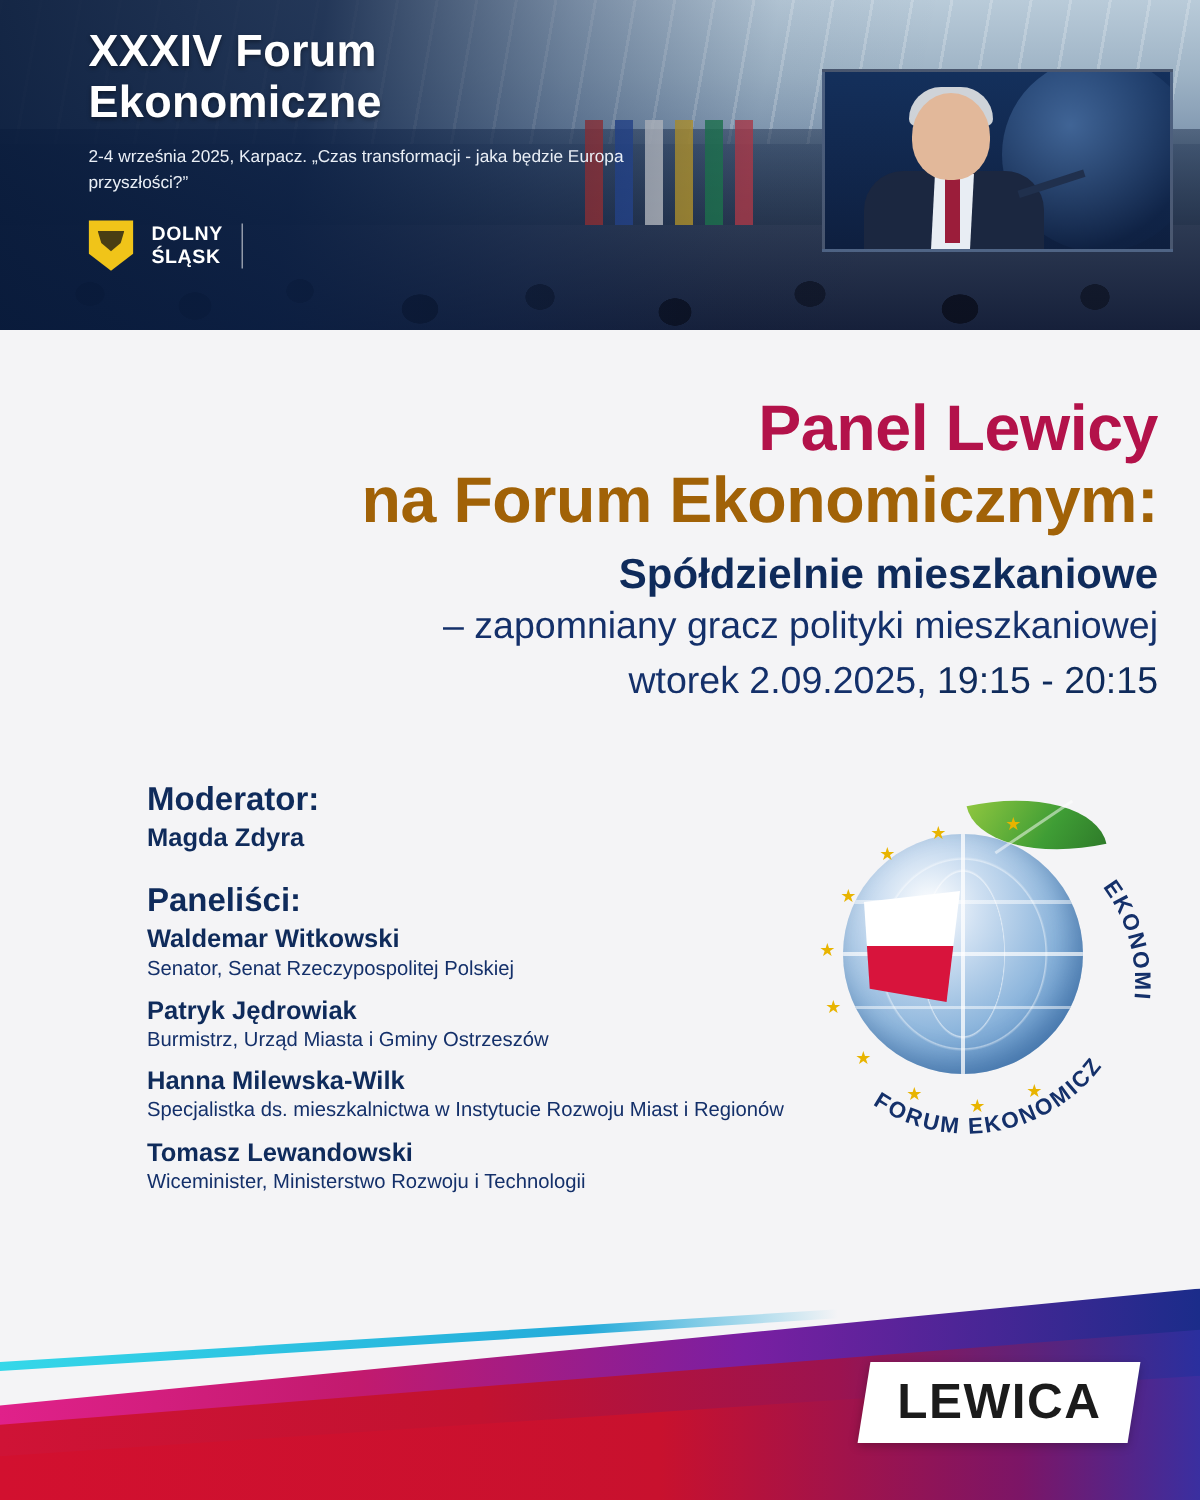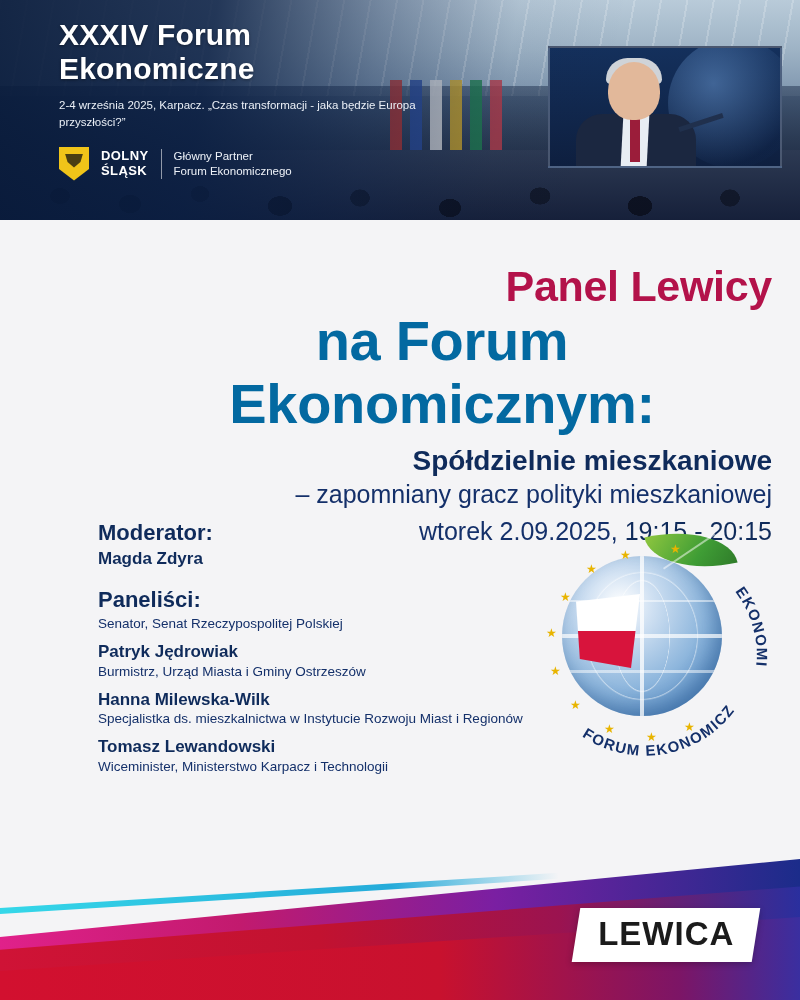--- a/index.html
+++ b/index.html
@@ -134,21 +134,21 @@
     overflow:hidden;
   }
 
   .headline{
     position:absolute;right:28px;top:42px;width:660px;text-align:right;
   }
   .h-line1{
     color:#b3124a;font-size:43px;font-weight:bold;line-height:1.12;letter-spacing:-.3px;
   }
   .h-line2{
-    color:#0369a1;font-size:56px;font-weight:bold;line-height:1.12;letter-spacing:-.3px;text-align:center;
+    color:#a16207;font-size:43px;font-weight:bold;line-height:1.12;letter-spacing:-.3px;
   }
   .h-line3{
     margin-top:8px;color:#0f2b5b;font-size:28px;font-weight:bold;line-height:1.2;
   }
   .h-line4{
     margin-top:2px;color:#14306a;font-size:25px;line-height:1.25;text-align:right;
   }
   .h-line5{
     margin-top:6px;color:#14306a;font-size:25px;line-height:1.25;
   }
@@ -278,24 +278,20 @@
       </div>
       <div class="banner-sub">2-4 września 2025, Karpacz. „Czas transformacji - jaka będzie Europa przyszłości?”</div>
 
       <div class="banner-partner">
         <div class="crest"></div>
         <div class="partner-name">
           <div>DOLNY</div>
           <div>ŚLĄSK</div>
         </div>
         <div class="partner-divider"></div>
-        <div class="partner-role">
-          <div>Główny Partner</div>
-          <div>Forum Ekonomicznego</div>
-        </div>
       </div>
     </div>
   </div>
 
   <div class="body-wrap">
 
     <div class="headline">
       <div class="h-line1">Panel Lewicy</div>
       <div class="h-line2">na Forum Ekonomicznym:</div>
       <div class="h-line3">Spółdzielnie mieszkaniowe</div>
@@ -310,33 +306,34 @@
       <div class="sec-label">Moderator:</div>
       <div class="person">
         <div class="p-name">Magda Zdyra</div>
       </div>
 
       <div class="gap"></div>
 
       <div class="sec-label">Paneliści:</div>
 
       <div class="person">
+        <div class="p-name">Waldemar Witkowski</div>
         <div class="p-role">Senator, Senat Rzeczypospolitej Polskiej</div>
       </div>
       <div class="person">
         <div class="p-name">Patryk Jędrowiak</div>
         <div class="p-role">Burmistrz, Urząd Miasta i Gminy Ostrzeszów</div>
       </div>
       <div class="person">
         <div class="p-name">Hanna Milewska-Wilk</div>
         <div class="p-role">Specjalistka ds. mieszkalnictwa w Instytucie Rozwoju Miast i Regionów</div>
       </div>
       <div class="person">
         <div class="p-name">Tomasz Lewandowski</div>
-        <div class="p-role">Wiceminister, Ministerstwo Karpacz i Technologii</div>
+        <div class="p-role">Wiceminister, Ministerstwo Rozwoju i Technologii</div>
       </div>
     </div>
 
     <div class="globe-logo">
       <div class="globe-ball">
         <div class="lat"></div>
         <div class="merid"></div>
         <div class="pl-flag"></div>
       </div>
       <div class="leaf"></div>

